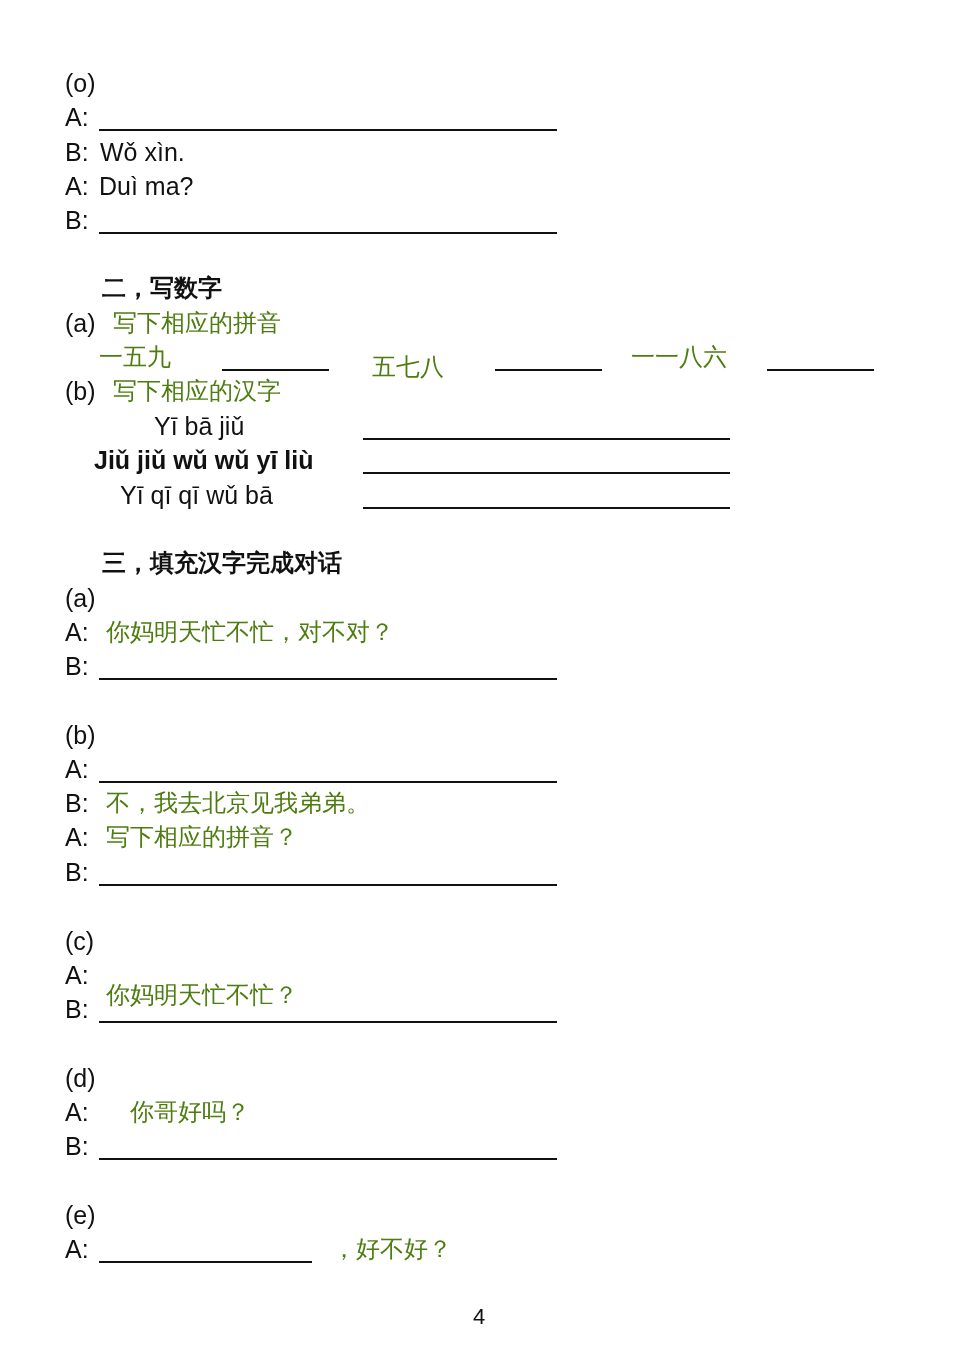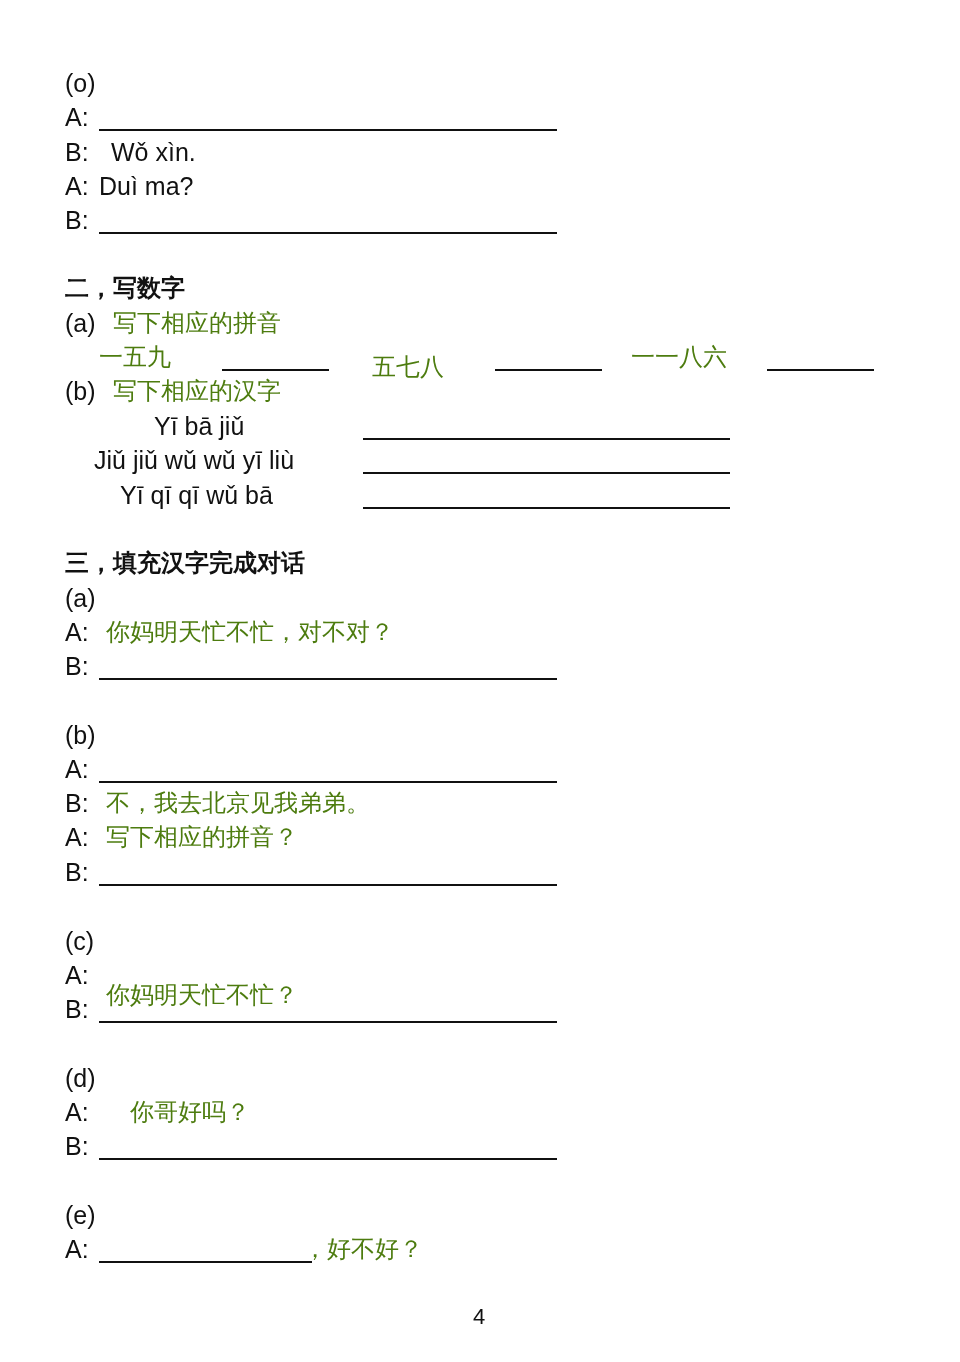--- a/index.html
+++ b/index.html
@@ -1,30 +1,30 @@
 <!DOCTYPE html>
 <html><head>
 <meta charset="utf-8">
 <style>
   html, body { margin: 0; padding: 0; background: #ffffff; }
   body { width: 960px; height: 1362px; position: relative; overflow: hidden; color: #111; }
   .t { position: absolute; font-family: "Liberation Sans", "DejaVu Sans", sans-serif; font-size: 25px; line-height: 30px; white-space: nowrap; }
   .cn { font-family: "DejaVu Serif", "Liberation Serif", serif; font-size: 24px; color: #4d7c0f; }
-  .hd { font-family: "DejaVu Sans", sans-serif; font-weight: bold; font-size: 24px; }
+  .hd { font-family: "DejaVu Sans", sans-serif; font-weight: bold; font-size: 24px; margin-left: 37px; }
   .blank { position: absolute; height: 2px; background: #111; }
   .blank.input { cursor: text; }
 </style>
 </head>
 <body>
 
 <div class="t" style="left:65px;top:68px;">(o)</div>
 <div class="t" style="left:65px;top:102px;">A:</div>
 <div class="blank input" style="left:99px;top:129px;width:458px;"></div>
 <div class="t" style="left:65px;top:137px;">B:</div>
-<div class="t" style="left:111px;top:137px;">Wǒ xìn.</div>
+<div class="t" style="left:100px;top:137px;">Wǒ xìn.</div>
 <div class="t" style="left:65px;top:171px;">A:</div>
 <div class="t" style="left:99px;top:171px;">Duì ma?</div>
 <div class="t" style="left:65px;top:205px;">B:</div>
 <div class="blank input" style="left:99px;top:232px;width:458px;"></div>
 
 <div class="t hd" style="left:65px;top:273px;">二，写数字</div>
 <div class="t" style="left:65px;top:308px;">(a)</div>
 <div class="t cn" style="left:113px;top:308px;">写下相应的拼音</div>
 
 <div class="t cn" style="left:99px;top:342px;">一五九</div>
@@ -32,21 +32,21 @@
 <div class="t cn" style="left:372px;top:352px;">五七八</div>
 <div class="blank input" style="left:495px;top:369px;width:107px;"></div>
 <div class="t cn" style="left:631px;top:342px;">一一八六</div>
 <div class="blank input" style="left:767px;top:369px;width:107px;"></div>
 
 <div class="t" style="left:65px;top:376px;">(b)</div>
 <div class="t cn" style="left:113px;top:376px;">写下相应的汉字</div>
 
 <div class="t" style="left:154px;top:411px;">Yī bā jiǔ</div>
 <div class="blank input" style="left:363px;top:438px;width:367px;"></div>
-<div class="t" style="left:94px;top:445px;">Jiǔ jiǔ wǔ wǔ yī liù</div>
+<div class="t" style="left:94px;top:445px;font-weight:bold;">Jiǔ jiǔ wǔ wǔ yī liù</div>
 <div class="blank input" style="left:363px;top:472px;width:367px;"></div>
 <div class="t" style="left:120px;top:480px;">Yī qī qī wǔ bā</div>
 <div class="blank input" style="left:363px;top:507px;width:367px;"></div>
 
 <div class="t hd" style="left:65px;top:548px;">三，填充汉字完成对话</div>
 
 <div class="t" style="left:65px;top:583px;">(a)</div>
 <div class="t" style="left:65px;top:617px;">A:</div>
 <div class="t cn" style="left:106px;top:617px;">你妈明天忙不忙，对不对？</div>
 <div class="t" style="left:65px;top:651px;">B:</div>
@@ -70,15 +70,15 @@
 
 <div class="t" style="left:65px;top:1063px;">(d)</div>
 <div class="t" style="left:65px;top:1097px;">A:</div>
 <div class="t cn" style="left:92px;top:1097px;margin-left:38px;">你哥好吗？</div>
 <div class="t" style="left:65px;top:1131px;">B:</div>
 <div class="blank input" style="left:99px;top:1158px;width:458px;"></div>
 
 <div class="t" style="left:65px;top:1200px;">(e)</div>
 <div class="t" style="left:65px;top:1234px;">A:</div>
 <div class="blank input" style="left:99px;top:1261px;width:213px;"></div>
-<div class="t cn" style="left:303px;top:1234px;">，好不好？</div>
+<div class="t cn" style="left:332px;top:1234px;">，好不好？</div>
 
 <div class="t" style="left:473px;top:1302px;font-size:22px;">4</div>
 
 </body></html>

